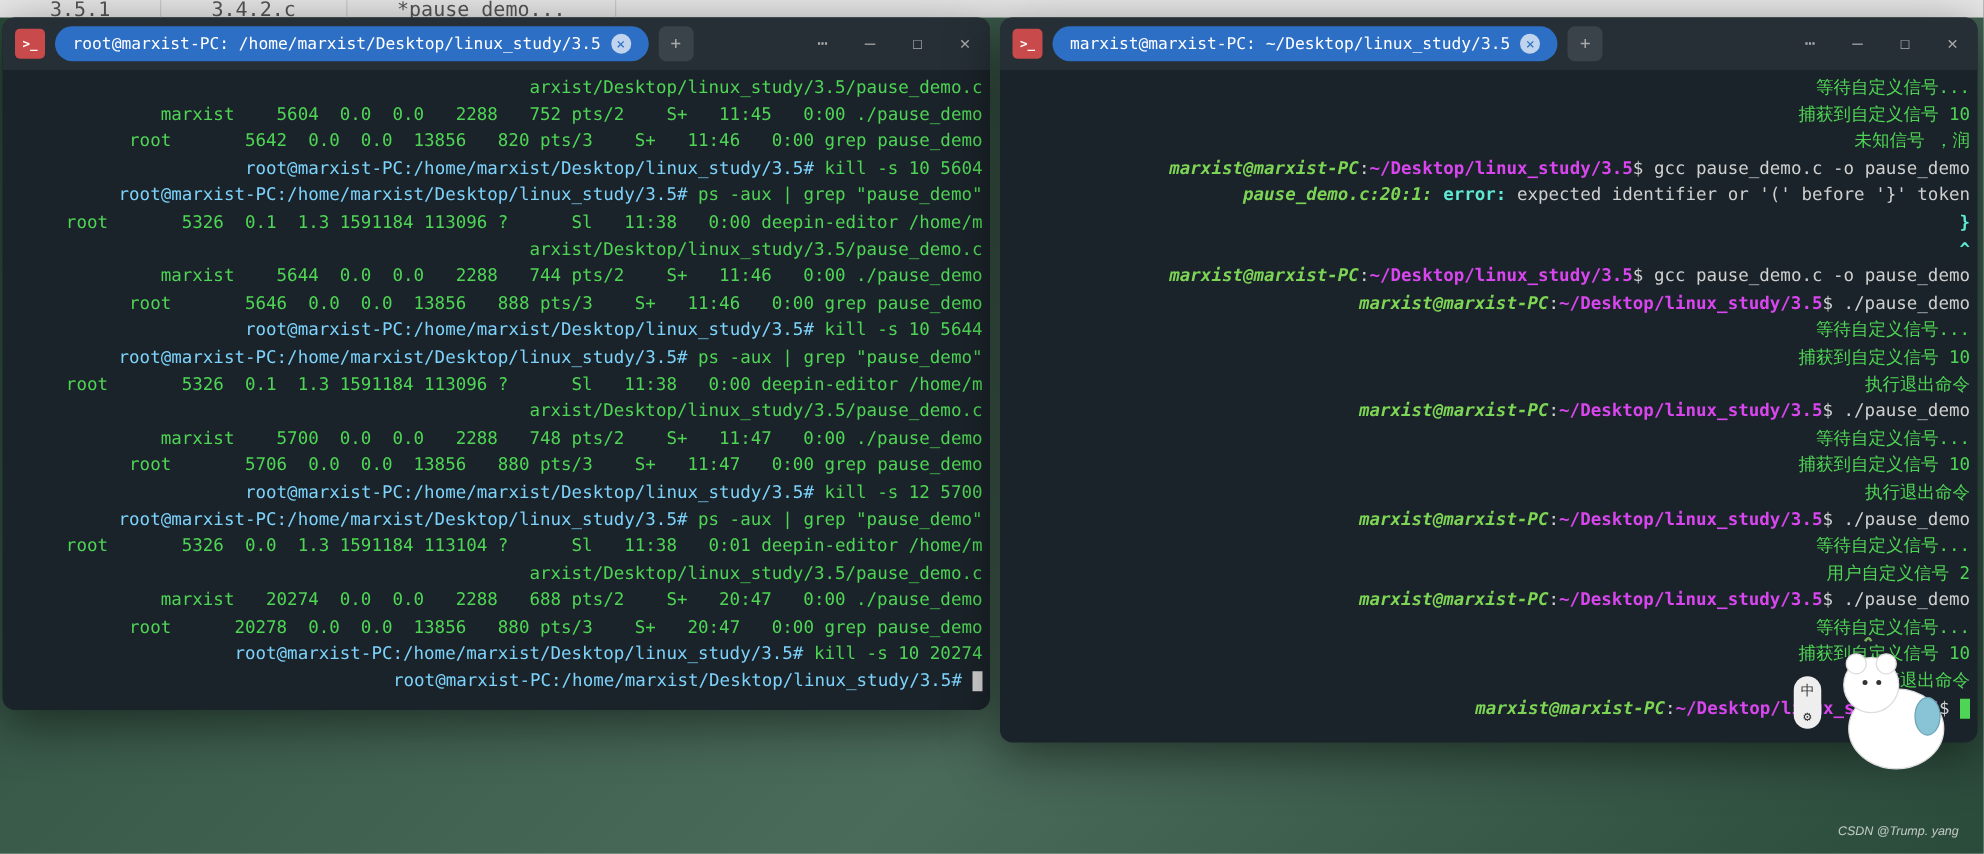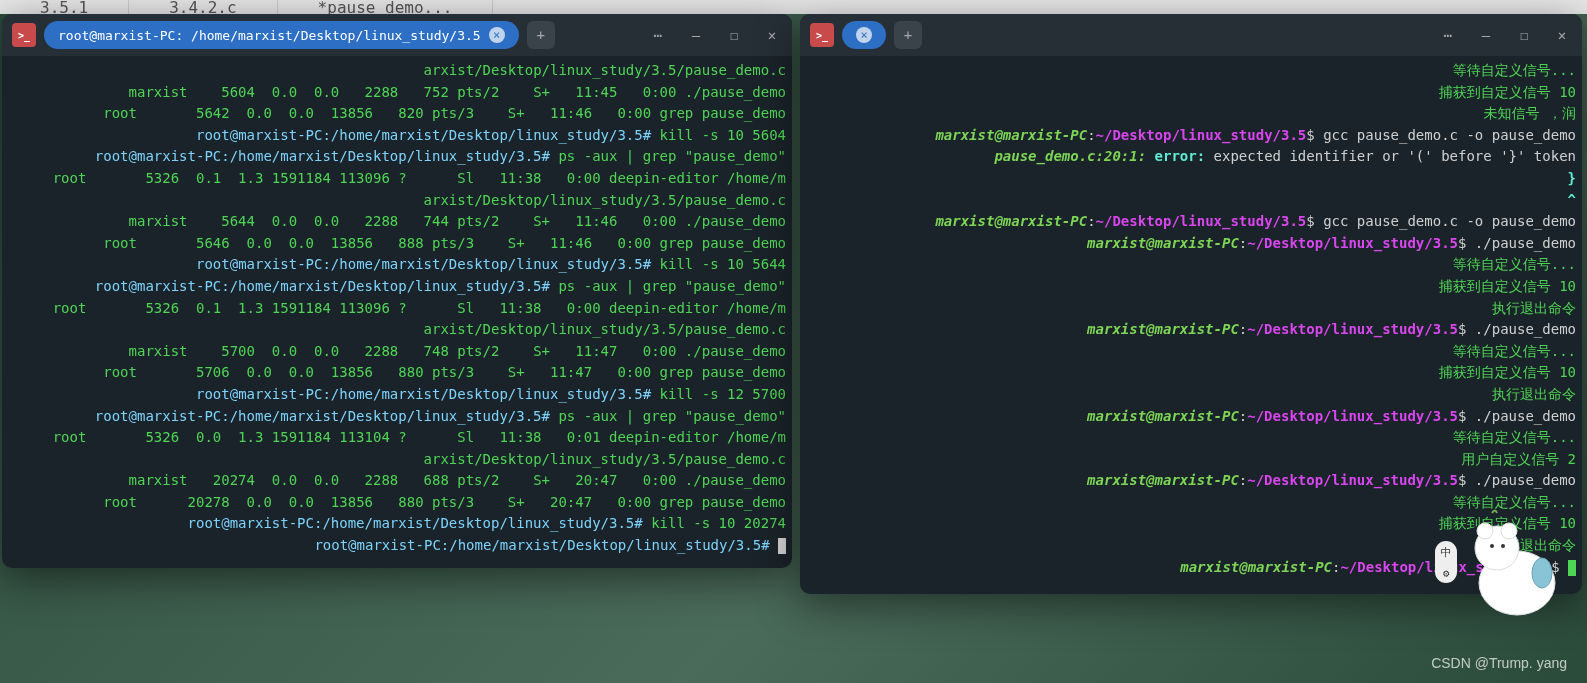--- a/index.html
+++ b/index.html
@@ -157,22 +157,23 @@
     height: 16px;
     background: #4fd555;
     vertical-align: middle;
   }
   
   .watermark {
     position: absolute;
     bottom: 12px;
     right: 20px;
     color: rgba(255,255,255,0.7);
-    font-size: 14px;
+    font-size: 10px;
     font-family: sans-serif;
+    font-style: italic;
   }
   
   .bear-mascot {
     position: absolute;
     right: 20px;
     bottom: 60px;
     width: 110px;
     height: 120px;
     pointer-events: none;
   }
@@ -218,20 +219,21 @@
       <div class="win-btn">✕</div>
     </div>
   </div>
   <div class="term-body" id="term-left-body"><div><span class="green">arxist/Desktop/linux_study/3.5/pause_demo.c</span></div><div><span class="green">marxist    5604  0.0  0.0   2288   752 pts/2    S+   11:45   0:00 ./pause_demo</span></div><div><span class="green">root       5642  0.0  0.0  13856   820 pts/3    S+   11:46   0:00 grep pause_demo</span></div><div><span class="yellow">root@marxist-PC:/home/marxist/Desktop/linux_study/3.5#</span><span class="green"> kill -s 10 5604</span></div><div><span class="yellow">root@marxist-PC:/home/marxist/Desktop/linux_study/3.5#</span><span class="green"> ps -aux | grep "pause_demo"</span></div><div><span class="green">root       5326  0.1  1.3 1591184 113096 ?      Sl   11:38   0:00 deepin-editor /home/m</span></div><div><span class="green">arxist/Desktop/linux_study/3.5/pause_demo.c</span></div><div><span class="green">marxist    5644  0.0  0.0   2288   744 pts/2    S+   11:46   0:00 ./pause_demo</span></div><div><span class="green">root       5646  0.0  0.0  13856   888 pts/3    S+   11:46   0:00 grep pause_demo</span></div><div><span class="yellow">root@marxist-PC:/home/marxist/Desktop/linux_study/3.5#</span><span class="green"> kill -s 10 5644</span></div><div><span class="yellow">root@marxist-PC:/home/marxist/Desktop/linux_study/3.5#</span><span class="green"> ps -aux | grep "pause_demo"</span></div><div><span class="green">root       5326  0.1  1.3 1591184 113096 ?      Sl   11:38   0:00 deepin-editor /home/m</span></div><div><span class="green">arxist/Desktop/linux_study/3.5/pause_demo.c</span></div><div><span class="green">marxist    5700  0.0  0.0   2288   748 pts/2    S+   11:47   0:00 ./pause_demo</span></div><div><span class="green">root       5706  0.0  0.0  13856   880 pts/3    S+   11:47   0:00 grep pause_demo</span></div><div><span class="yellow">root@marxist-PC:/home/marxist/Desktop/linux_study/3.5#</span><span class="green"> kill -s 12 5700</span></div><div><span class="yellow">root@marxist-PC:/home/marxist/Desktop/linux_study/3.5#</span><span class="green"> ps -aux | grep "pause_demo"</span></div><div><span class="green">root       5326  0.0  1.3 1591184 113104 ?      Sl   11:38   0:01 deepin-editor /home/m</span></div><div><span class="green">arxist/Desktop/linux_study/3.5/pause_demo.c</span></div><div><span class="green">marxist   20274  0.0  0.0   2288   688 pts/2    S+   20:47   0:00 ./pause_demo</span></div><div><span class="green">root      20278  0.0  0.0  13856   880 pts/3    S+   20:47   0:00 grep pause_demo</span></div><div><span class="yellow">root@marxist-PC:/home/marxist/Desktop/linux_study/3.5#</span><span class="green"> kill -s 10 20274</span></div><div><span class="yellow">root@marxist-PC:/home/marxist/Desktop/linux_study/3.5#</span><span class="green"> </span><span class="cursor"></span></div></div>
 </div>
 
 <div class="terminal-window term-right">
   <div class="titlebar">
     <div class="app-icon"></div>
     <div class="tab-label">
+      <span>marxist@marxist-PC: ~/Desktop/linux_study/3.5</span>
       <span class="tab-close">×</span>
     </div>
     <div class="add-tab">+</div>
     <div class="spacer"></div>
     <div class="win-controls">
       <div class="win-btn">⋯</div>
       <div class="win-btn">—</div>
       <div class="win-btn">☐</div>
       <div class="win-btn">✕</div>
     </div>

